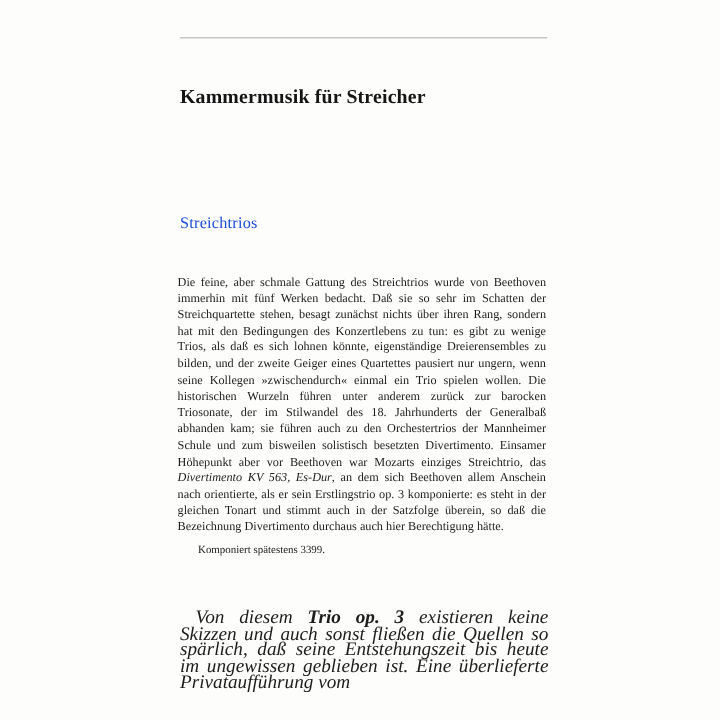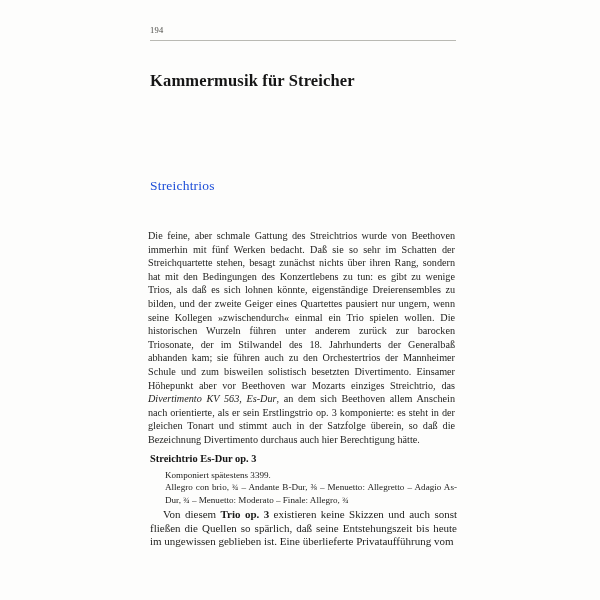--- a/index.html
+++ b/index.html
@@ -114,57 +114,55 @@
     padding-right: 0;
   }
 
   .closing-block {
     position: absolute;
     left: 150px;
     top: 508px;
     width: 307px;
   }
   .closing-para {
-    font-size: 11px;
+    font-size: 16px;
     line-height: 13.6px;
     text-align: justify;
     color: #1d1d1b;
     margin: 0;
     text-indent: 13px;
+    font-style: italic;
   }
   .closing-para b {
     font-weight: bold;
   }
 
   .frac {
     font-size: 8.4px;
     letter-spacing: 0;
   }
 </style>
 </head>
 <body>
 
 <div class="page">
 
   <div class="running-head">
-    <div class="folio">194</div>
     <div class="head-rule"></div>
   </div>
 
   <h1 class="chapter-title">Kammermusik für Streicher</h1>
 
   <h2 class="section-title">Streichtrios</h2>
 
   <div class="body-block">
     <p class="para"><span>Die feine, aber schmale Gattung des Streichtrios wurde von Beethoven immerhin mit fünf Werken bedacht. Daß sie so sehr im Schatten der Streichquartette stehen, besagt zunächst nichts über ihren Rang, sondern hat mit den Bedingungen des Konzertlebens zu tun: es gibt zu wenige Trios, als daß es sich lohnen könnte, eigenständige Dreierensembles zu bilden, und der zweite Geiger eines Quartettes pausiert nur ungern, wenn seine Kollegen »zwischendurch« einmal ein Trio spielen wollen. Die historischen Wurzeln führen unter anderem zurück zur barocken Triosonate, der im Stilwandel des 18. Jahrhunderts der Generalbaß abhanden kam; sie führen auch zu den Orchestertrios der Mannheimer Schule und zum bisweilen solistisch besetzten Divertimento. Einsamer Höhepunkt aber vor Beethoven war Mozarts einziges Streichtrio, das </span><em>Divertimento KV 563, Es-Dur</em><span>, an dem sich Beethoven allem Anschein nach orientierte, als er sein Erstlingstrio op. 3 komponierte: es steht in der gleichen Tonart und stimmt auch in der Satzfolge überein, so daß die Bezeichnung Divertimento durchaus auch hier Berechtigung hätte.</span></p>
   </div>
 
   <div class="work-block">
-    <p class="work-title">Streichtrio Es-Dur op. 3</p>
     <p class="work-detail">Komponiert spätestens 3399.</p>
-    <p class="work-detail movements"><span>Allegro con brio, </span><span class="frac">¾</span><span> – Andante B-Dur, </span><span class="frac">⅜</span><span> – Menuetto: Allegretto – Adagio As-Dur, </span><span class="frac">¾</span><span> – Menuetto: Moderato – Finale: Allegro, </span><span class="frac">¾</span></p>
   </div>
 
   <div class="closing-block">
     <p class="closing-para"><span>Von diesem </span><b>Trio op. 3</b><span> existieren keine Skizzen und auch sonst fließen die Quellen so spärlich, daß seine Entstehungszeit bis heute im ungewissen geblieben ist. Eine überlieferte Privataufführung vom</span></p>
   </div>
 
 </div>
 
 </body></html>

